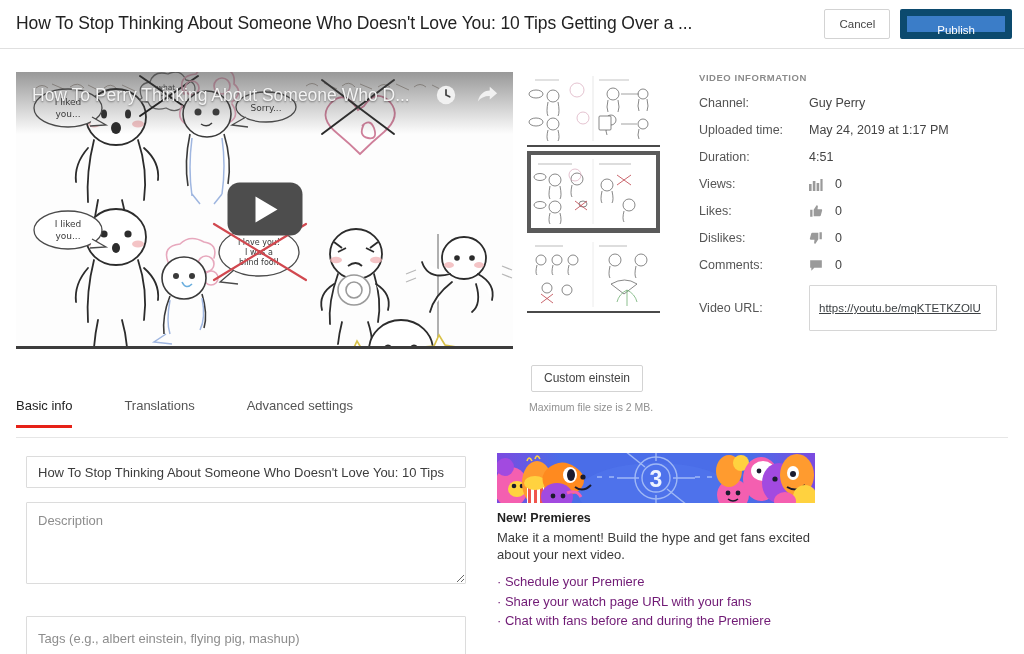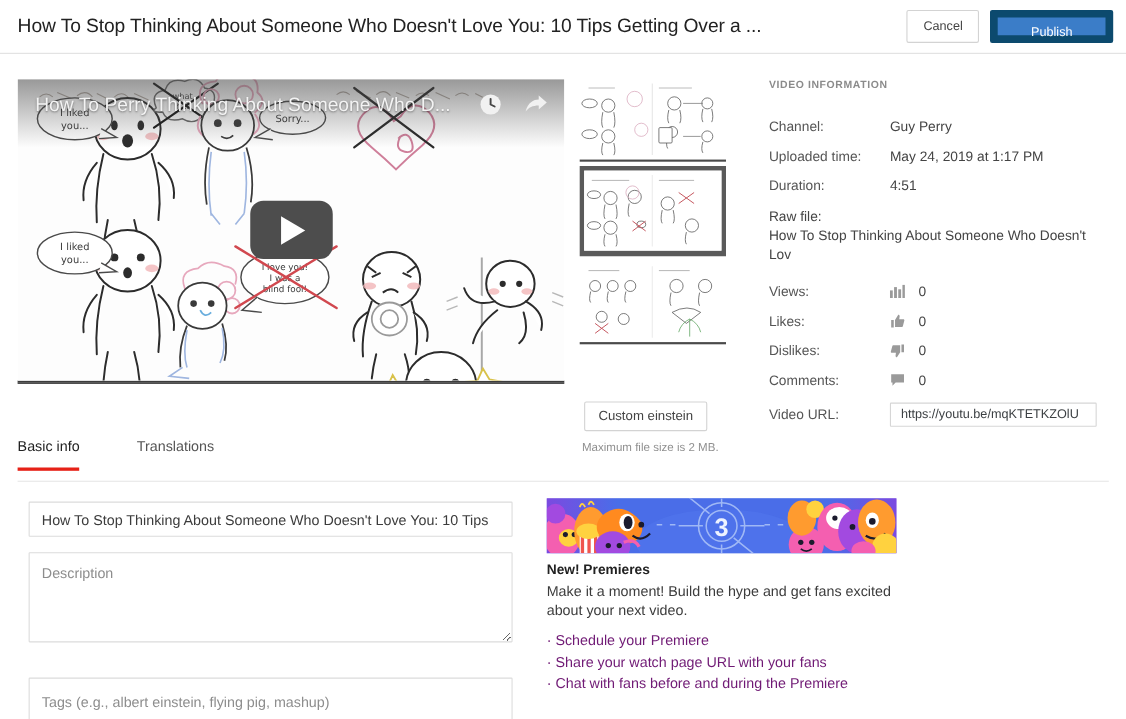--- a/index.html
+++ b/index.html
@@ -88,36 +88,36 @@
   }
   .thumb-note {
     position: absolute; left: 529px; top: 352px;
     font-size: 10.5px; color: #909090;
   }
 
   
   .vinfo { position: absolute; left: 699px; top: 23px; width: 310px; }
   .vinfo-heading {
     font-size: 9.5px; color: #8b8b8b; letter-spacing: .55px; font-weight: 700;
-    margin-bottom: 25px;
+    margin-bottom: 13px;
   }
   .vrow { display: flex; font-size: 12.5px; color: #444; margin-bottom: 13px; }
   .vrow .k { width: 110px; color: #555; flex: none; }
   .vrow .v { color: #444; }
   .vraw { font-size: 12.5px; color: #444; margin-bottom: 18px; line-height: 1.35; }
   .vstat { display: flex; align-items: center; font-size: 12.5px; color: #555; margin-bottom: 13px; }
   .vstat .k { width: 110px; flex: none; }
   .vstat .ic { width: 26px; flex: none; color: #9a9a9a; }
   .vstat .n { color: #444; }
   .vurl-row { display: flex; align-items: center; font-size: 12.5px; margin-top: 4px; }
   .vurl-row .k { width: 110px; flex: none; color: #555; }
   .vurl-box {
     border: 1px solid #d6d6d6; background:#fff; color:#3c4043;
-    font-size: 11.5px; padding: 4px 9px; font-family: inherit;
-    width: 188px; border-radius: 1px;
+    font-size: 11.5px; padding: 16px 9px; font-family: inherit;
+    width: 188px; border-radius: 1px; text-decoration: underline;
   }
 
   
   .divider-main {
     position: absolute; left: 16px; top: 348px; width: 497px; height: 0;
     border-top: 1px solid #3c3c3c;
   }
 
   
   .tabs { position: absolute; left: 16px; top: 390px; width: 992px; }
@@ -500,24 +500,20 @@
       </div>
       <div class="vrow">
         <div class="k">Uploaded time:</div>
         <div class="v">May 24, 2019 at 1:17 PM</div>
       </div>
       <div class="vrow">
         <div class="k">Duration:</div>
         <div class="v">4:51</div>
       </div>
 
-      <div class="vraw">
-        <div>Raw file:</div>
-        <div>How To Stop Thinking About Someone Who Doesn't Lov</div>
-      </div>
 
       <div class="vstat">
         <div class="k">Views:</div>
         <div class="ic">
           <svg width="14" height="13" viewBox="0 0 14 13">
             <rect x="0" y="6" width="2.6" height="7" fill="#9a9a9a"></rect>
             <rect x="3.8" y="3" width="2.6" height="10" fill="#9a9a9a"></rect>
             <rect x="7.6" y="5" width="2.6" height="8" fill="#9a9a9a"></rect>
             <rect x="11.4" y="1" width="2.2" height="12" fill="#9a9a9a"></rect>
           </svg>
@@ -561,20 +557,21 @@
       </div>
     </div>
   </div>
 
   <div class="divider-main"></div>
 
   <div class="tabs">
     <div class="tablist">
       <div class="tab active">Basic info</div>
       <div class="tab">Translations</div>
+      <div class="tab">Advanced settings</div>
     </div>
   </div>
   <div class="tabs-rule"></div>
 
   <div class="form">
     <input class="fld fld-title" type="text" value="How To Stop Thinking About Someone Who Doesn't Love You: 10 Tips" style="">
     <textarea class="fld fld-desc" placeholder="Description" style=""></textarea>
     <input class="fld fld-tags" type="text" placeholder="Tags (e.g., albert einstein, flying pig, mashup)" style="">
   </div>
 

